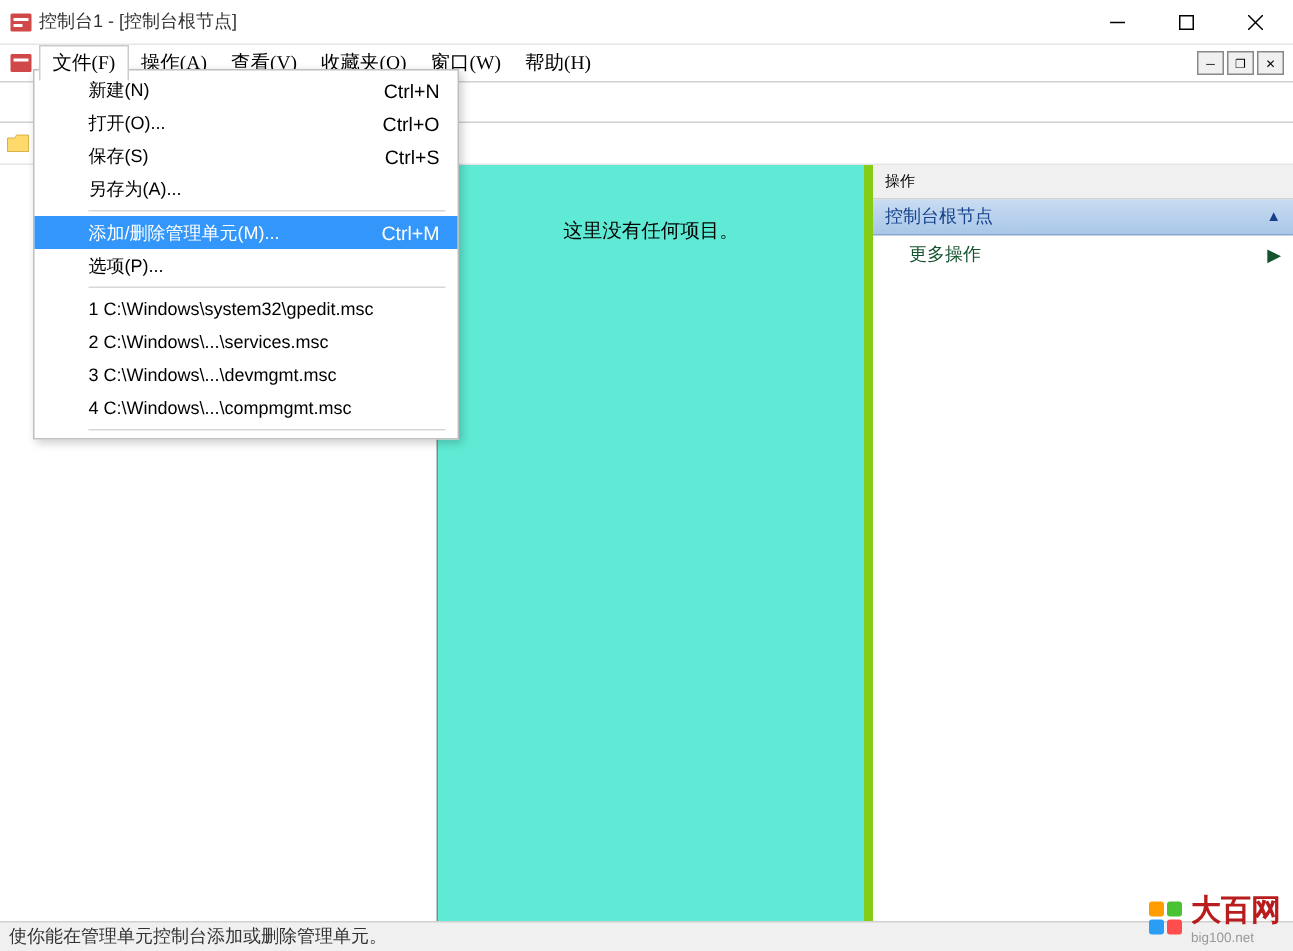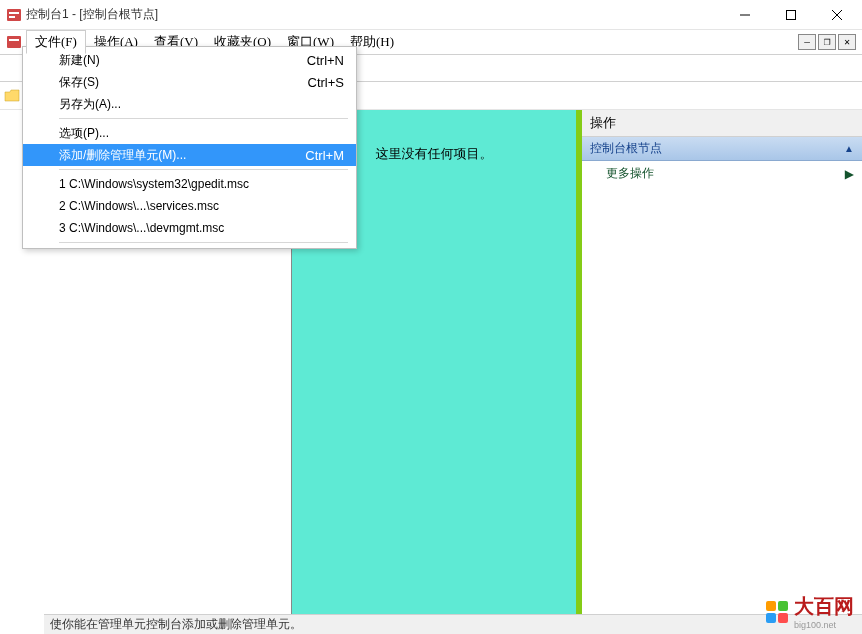--- a/index.html
+++ b/index.html
@@ -23,33 +23,33 @@
     
     .breadcrumb-row { height: 28px; display: flex; align-items: center; border-bottom: 1px solid #e5e5e5; padding: 0 4px; gap: 4px; position: relative; z-index: 1; }
     .folder-icon { width: 16px; height: 14px; }
     
     .content { display: flex; height: 518px; }
     .tree-pane { width: 292px; border-right: 1px solid #888; background: #fff; }
     .main-pane { flex: 1; border-right: 6px solid #84cc16; background: #5eead4; display: flex; align-items: flex-start; justify-content: center; padding-top: 35px; }
     .empty-msg { font-size: 13px; color: #000; }
     
     .actions-pane { width: 280px; background: #fff; }
-    .actions-header { background: #f0f0f0; padding: 4px 8px; font-size: 13px; font-weight: normal; border-bottom: 1px solid #d0d0d0; }
+    .actions-header { background: #f0f0f0; padding: 4px 8px; font-size: 10px; font-weight: normal; border-bottom: 1px solid #d0d0d0; }
     .actions-section { background: linear-gradient(to bottom, #c9dcf2, #a9c6e8); padding: 3px 8px; font-size: 13px; color: #15428b; display: flex; align-items: center; border-bottom: 1px solid #8aa9d0; }
     .actions-section .triangle { margin-left: auto; font-size: 10px; color: #15428b; }
     .actions-item { padding: 4px 8px 4px 24px; font-size: 13px; color: #14532d; display: flex; align-items: center; }
     .actions-item .chevron { margin-left: auto; font-size: 12px; }
     
-    .dropdown { position: absolute; top: 46px; left: 22px; width: 335px; background: #fff; border: 1px solid #bfbfbf; box-shadow: 2px 2px 6px rgba(0,0,0,0.2); z-index: 100; padding: 2px 0; }
+    .dropdown { position: absolute; top: 46px; left: 22px; width: 284px; background: #fff; border: 1px solid #bfbfbf; box-shadow: 2px 2px 6px rgba(0,0,0,0.2); z-index: 100; padding: 2px 0; }
     .dd-item { display: flex; align-items: center; padding: 3px 12px 3px 36px; font-size: 13px; color: #000; cursor: default; position: relative; height: 22px; }
     .dd-item.highlighted { background: #3296fa; color: #fff; }
     .dd-shortcut { margin-left: auto; font-size: 13px; }
     .dd-sep { height: 1px; background: #d7d7d7; margin: 3px 8px 3px 36px; }
     
-    .statusbar { position: absolute; bottom: 0; left: 0; right: 0; height: 20px; border-top: 1px solid #d0d0d0; background: #f0f0f0; padding: 2px 6px; font-size: 12px; color: #333; display: flex; align-items: center; margin-left: 44px; }
+    .statusbar { position: absolute; bottom: 0; left: 0; right: 0; height: 20px; border-top: 1px solid #d0d0d0; background: #f0f0f0; padding: 2px 6px; font-size: 12px; color: #333; display: flex; align-items: center; }
     
     .watermark { position: absolute; right: 8px; bottom: 4px; display: flex; align-items: center; gap: 6px; z-index: 200; }
     .wm-logo { display: grid; grid-template-columns: 10px 10px; grid-template-rows: 10px 10px; gap: 2px; }
     .wm-logo div { border-radius: 2px; }
     .wm-text { font-size: 20px; font-weight: bold; color: #b91c1c; }
     .wm-sub { font-size: 9px; color: #999; }
   </style>
 </head>
 <body>
 
@@ -102,43 +102,50 @@
     <div class="mdi-btn">✕</div>
   </div>
 </div>
 
 <div class="dropdown">
   <div class="dd-item">
     <span>新建(N)</span>
     <span class="dd-shortcut">Ctrl+N</span>
   </div>
   <div class="dd-item">
+    <span>打开(O)...</span>
+    <span class="dd-shortcut">Ctrl+O</span>
+  </div>
+  <div class="dd-item">
     <span>保存(S)</span>
     <span class="dd-shortcut">Ctrl+S</span>
   </div>
   <div class="dd-item">
     <span>另存为(A)...</span>
   </div>
   <div class="dd-sep"></div>
-  <div class="dd-item">
-    <span>选项(P)...</span>
-  </div>
   <div class="dd-item highlighted">
     <span>添加/删除管理单元(M)...</span>
     <span class="dd-shortcut">Ctrl+M</span>
+  </div>
+  <div class="dd-item">
+    <span>选项(P)...</span>
   </div>
   <div class="dd-sep"></div>
   <div class="dd-item">
       <span>1 C:\Windows\system32\gpedit.msc</span>
     </div>
   <div class="dd-item">
       <span>2 C:\Windows\...\services.msc</span>
     </div>
   <div class="dd-item">
       <span>3 C:\Windows\...\devmgmt.msc</span>
+    </div>
+  <div class="dd-item">
+      <span>4 C:\Windows\...\compmgmt.msc</span>
     </div>
   <div class="dd-sep"></div>
 </div>
 
 <div class="toolbar"></div>
 
 <div class="breadcrumb-row">
   <span class="folder-icon">
     <svg width="16" height="14" viewBox="0 0 16 14">
         <path d="M1 3 L6 3 L7 1 L15 1 L15 12 L1 12 Z" fill="#ffd96a" stroke="#c9a227" stroke-width="0.5"></path>

